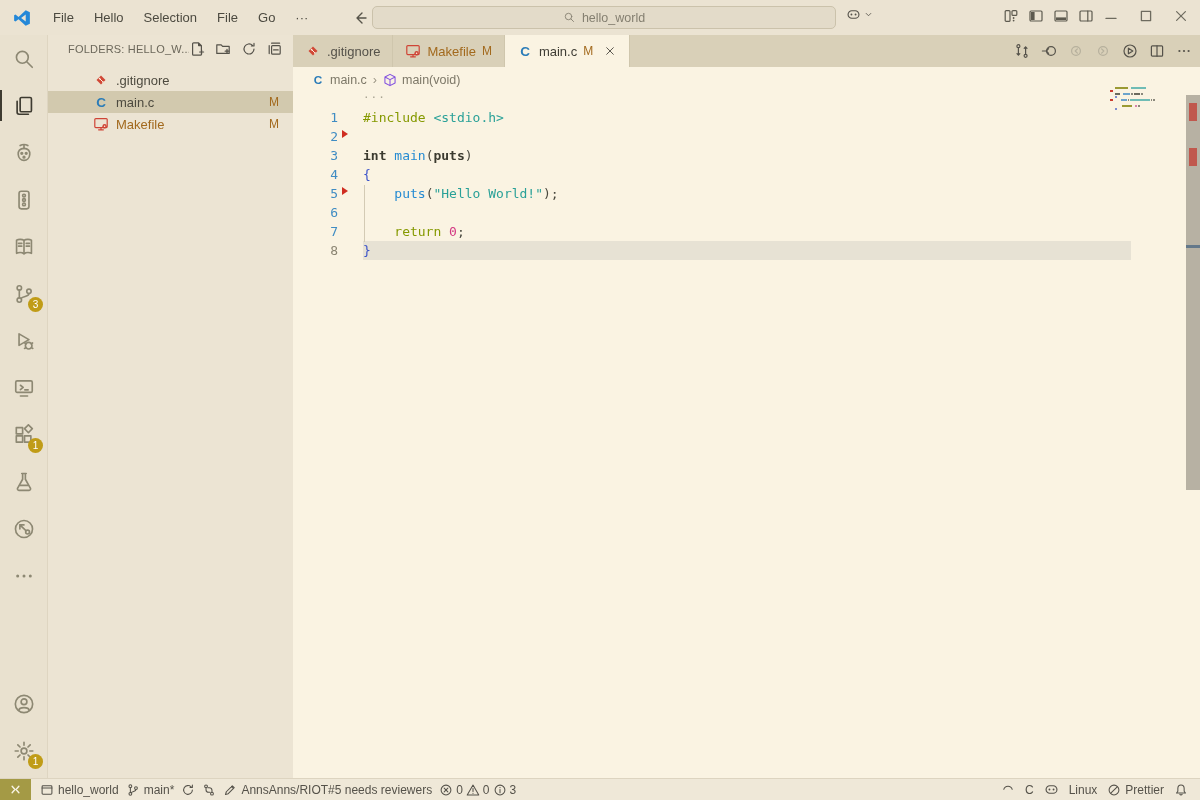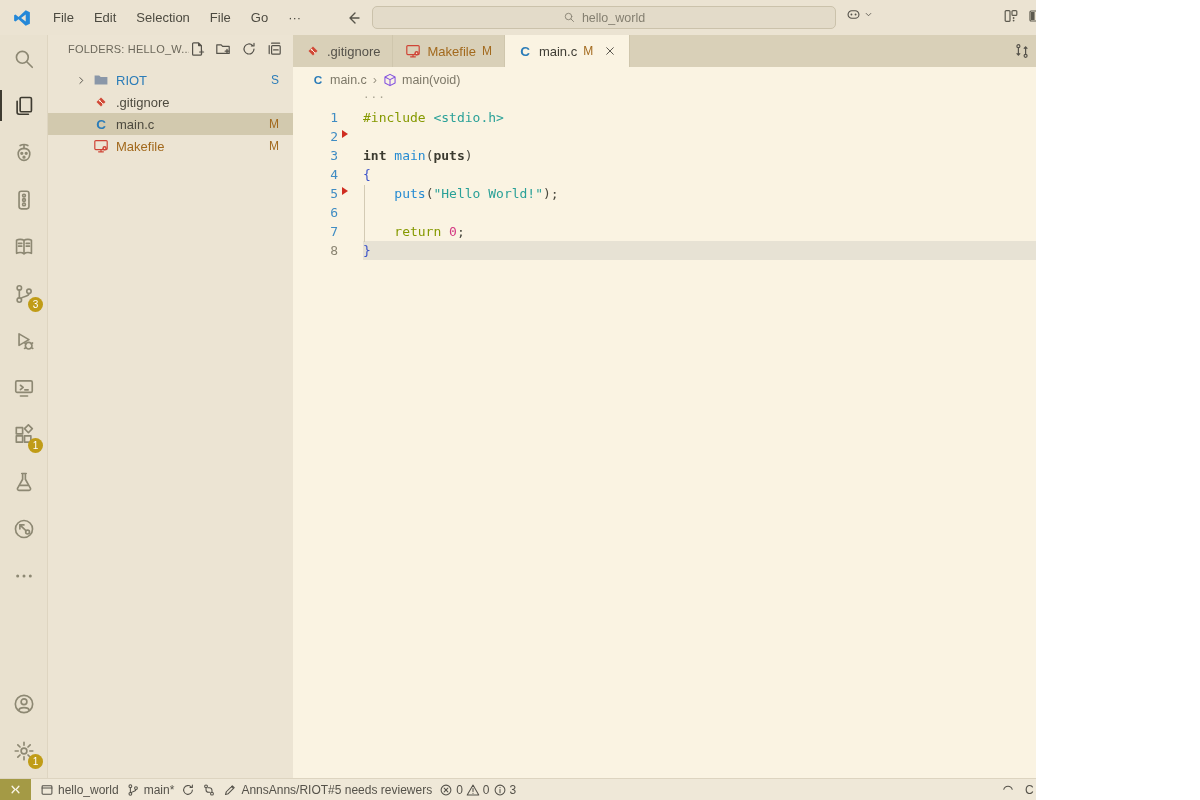--- a/index.html
+++ b/index.html
@@ -1,18 +1,18 @@
 <!DOCTYPE html>
 <html><head>
 <meta charset="utf-8">
 <style>
   * { margin:0; padding:0; box-sizing:border-box; }
   html,body { width:1200px; height:800px; overflow:hidden; }
   body { font-family:"Liberation Sans", sans-serif; font-size:13px; color:#45423a; }
-  #frame { position:relative; width:1036px; height:800px; background:#be185d; overflow:hidden; }
+  #frame { position:relative; width:1200px; height:800px; background:#be185d; overflow:hidden; }
 
   
   #titlebar { position:absolute; left:0; top:0; width:1200px; height:35px; background:#ebe3d2; display:flex; align-items:center; }
   #vscode-logo { margin-left:13px; width:18px; height:18px; }
   #menus { display:flex; margin-left:12px; }
   .menu-item { padding:4px 10px; color:#4c4a40; cursor:default; border-radius:4px; }
   .nav-arrows { display:flex; margin-left:34px; gap:10px; align-items:center; color:#57544a; }
   .nav-arrows .dim { color:#aaa491; }
   #command-center { position:absolute; left:372px; top:6px; width:464px; height:23px; background:#e3dbc9; border:1px solid #cbc2ab; border-radius:5px; display:flex; align-items:center; justify-content:center; gap:6px; color:#847f70; font-size:12.5px; }
   #copilot-area { position:absolute; left:846px; top:7px; display:flex; align-items:center; gap:2px; color:#55524a; }
@@ -99,21 +99,21 @@
 <div id="frame">
 
 <div id="titlebar">
   <span id="vscode-logo">
         <svg width="18" height="18" viewBox="0 0 16 16">
           <path fill="#2488d8" fill-rule="evenodd" d="M11.3 1.2 L4.9 7 L2.2 4.9 L1 5.5 V10.5 L2.2 11.1 L4.9 9 L11.3 14.8 L15 13.2 V2.8 Z M11.3 4.8 V11.2 L7.2 8 Z"></path>
         </svg>
       </span>
   <div id="menus">
         <span class="menu-item">File</span>
-        <span class="menu-item">Edit</span>
+        <span class="menu-item">Hello</span>
         <span class="menu-item">Selection</span>
         <span class="menu-item">File</span>
         <span class="menu-item">Go</span>
         <span class="menu-item">···</span>
       </div>
   <div class="nav-arrows">
     <span>
           <svg width="16" height="16" viewBox="0 0 16 16" fill="none" stroke="currentColor" stroke-width="1.2" stroke-linecap="round" stroke-linejoin="round">
             <path d="M10 3 L5 8 L10 13 M5 8 H14" stroke-width="1.4"></path>
           </svg>
@@ -353,34 +353,20 @@
           </span>
           <span class="icon">
             <svg width="16" height="16" viewBox="0 0 16 16" fill="none" stroke="currentColor" stroke-width="1.2" stroke-linecap="round" stroke-linejoin="round">
               <rect x="4.6" y="4.6" width="8.6" height="8.6" rx="1"></rect>
               <path d="M4.6 2.2 h8 M2.2 4.6 v8 M6.6 8.9 h4.6"></path>
             </svg>
           </span>
         </span>
   </div>
   <div class="tree" id="file-tree">
-        <div class="tree-row">
-          <span class="chev">
-            <svg width="13" height="13" viewBox="0 0 16 16" fill="none" stroke="currentColor" stroke-width="1.2" stroke-linecap="round" stroke-linejoin="round">
-              <path d="M6 4.4 l3.6 3.6 L6 11.6" stroke-width="1.2"></path>
-            </svg>
-          </span>
-          <span class="f-icon">
-            <svg width="16" height="16" viewBox="0 0 16 16" fill="none" stroke="currentColor" stroke-width="1.2" stroke-linecap="round" stroke-linejoin="round">
-              <path fill="#8a97a8" stroke="none" d="M1.6 3.4 h4.6 l1.5 1.7 h6.7 v7.5 h-12.8 Z"></path>
-            </svg>
-          </span>
-          <span class="f-name name-blue">RIOT</span>
-          <span class="f-badge badge-blue">S</span>
-        </div>
         <div class="tree-row">
           <span class="f-icon">
             <svg width="16" height="16" viewBox="0 0 16 16" fill="none" stroke="currentColor" stroke-width="1.2" stroke-linecap="round" stroke-linejoin="round">
               <rect x="4.8" y="4.8" width="6.4" height="6.4" fill="#d14836" stroke="none" transform="rotate(45 8 8)"></rect>
               <circle cx="6.6" cy="6.6" r=".85" fill="#fdf4e4" stroke="none"></circle>
               <circle cx="9.8" cy="9.8" r=".85" fill="#fdf4e4" stroke="none"></circle>
               <path d="M7.2 7.2 l2 2" stroke="#fdf4e4" stroke-width="1"></path>
             </svg>
           </span>
           <span class="f-name">.gitignore</span>

